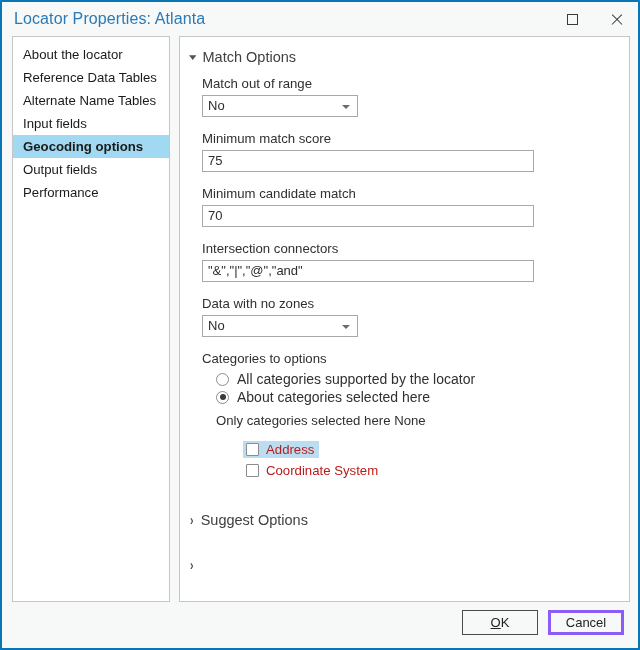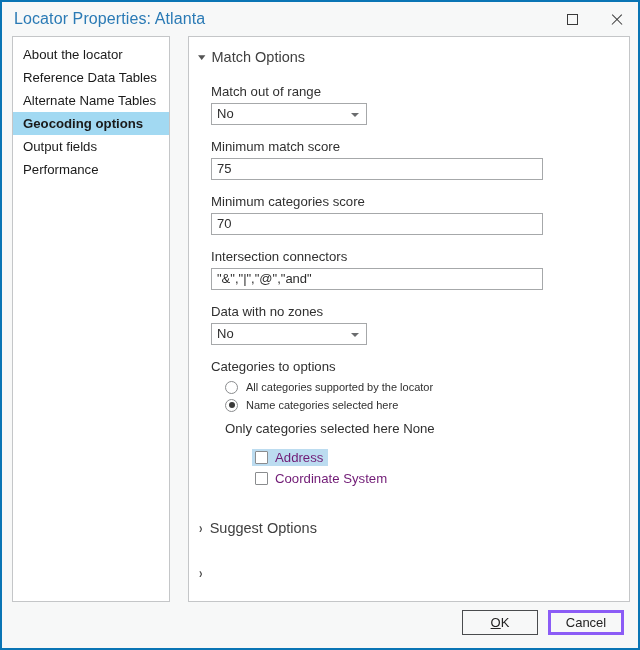--- a/index.html
+++ b/index.html
@@ -70,21 +70,21 @@
     background: #3a3a3a;
   }
   .glyph-close::before { transform: rotate(45deg); }
   .glyph-close::after  { transform: rotate(-45deg); }
 
   
   .content {
     flex: 1 1 auto;
     display: flex;
     padding: 0 8px 0 10px;
-    gap: 18px;
+    gap: 9px;
     min-height: 0;
   }
 
   
   .sidebar {
     flex: 0 0 158px;
     background: #ffffff;
     border: 1px solid #c4c6c8;
     box-sizing: border-box;
     padding-top: 6px;
@@ -125,21 +125,21 @@
   }
   .chev {
     font-size: 11px;
     color: #555;
     line-height: 1;
     display: inline-block;
   }
   .chev.down { transform: scaleX(1.35) scaleY(0.85); }
   .chev.right { transform: scaleY(1.3) scaleX(0.95); font-weight: bold; }
 
-  .fields { padding-left: 12px; padding-top: 3px; margin-top: 8px; }
+  .fields { padding-left: 12px; padding-top: 3px; }
 
   .field-label {
     font-size: 13.2px;
     color: #303030;
     margin-bottom: 4px;
     margin-top: 14px;
     white-space: nowrap;
   }
   .field-label.first { margin-top: 4px; }
 
@@ -199,21 +199,21 @@
     flex: 0 0 13px;
   }
   .radio.checked::after {
     content: "";
     position: absolute;
     left: 2.5px; top: 2.5px;
     width: 6px; height: 6px;
     border-radius: 50%;
     background: #3a3a3a;
   }
-  .radio-label { font-size: 11px; color: #303030; white-space: nowrap; }
+  .radio-label { font-size: 14px; color: #303030; white-space: nowrap; }
 
   .note-line {
     font-size: 13.2px;
     color: #303030;
     padding-left: 14px;
     margin-top: 7px;
     white-space: nowrap;
   }
 
   
@@ -256,21 +256,21 @@
   }
   .tree-sel.selected { background: #bcdcf0; }
   .cbox {
     width: 13px; height: 13px;
     border: 1px solid #8a8c8e;
     background: #fff;
     box-sizing: border-box;
     flex: 0 0 13px;
     border-radius: 1px;
   }
-  .tree-label { font-size: 13.2px; color: #701a75; white-space: nowrap; }
+  .tree-label { font-size: 13.2px; color: #b91c1c; white-space: nowrap; }
 
   .collapsed-head { margin-top: 21px; }
   .collapsed-head.first-collapsed { margin-top: 27px; }
 
   
   .footer {
     flex: 0 0 46px;
     display: flex;
     align-items: center;
     justify-content: flex-end;
@@ -310,20 +310,21 @@
       <span class="glyph-close"></span>
     </div>
   </div>
 
   <div class="content">
 
     <div class="sidebar">
       <div class="side-item">About the locator</div>
       <div class="side-item">Reference Data Tables</div>
       <div class="side-item">Alternate Name Tables</div>
+      <div class="side-item">Input fields</div>
       <div class="side-item selected">Geocoding options</div>
       <div class="side-item">Output fields</div>
       <div class="side-item">Performance</div>
     </div>
 
     <div class="pane">
 
       <div class="section-head">
         <span class="chev down">▾</span>
         <span>Match Options</span>
@@ -333,41 +334,41 @@
 
         <div class="field-label first">Match out of range</div>
         <div class="combo">
           <span>No</span>
           <span class="arrow"></span>
         </div>
 
         <div class="field-label">Minimum match score</div>
         <div class="txtbox wide">75</div>
 
-        <div class="field-label">Minimum categories score</div>
+        <div class="field-label">Minimum candidate match</div>
         <div class="txtbox wide">70</div>
 
         <div class="field-label">Intersection connectors</div>
         <div class="txtbox wide">"&amp;","|","@","and"</div>
 
         <div class="field-label">Data with no zones</div>
         <div class="combo">
           <span>No</span>
           <span class="arrow"></span>
         </div>
 
         <div class="field-label">Categories to options</div>
 
         <div class="radio-row">
           <span class="radio"></span>
           <span class="radio-label">All categories supported by the locator</span>
         </div>
         <div class="radio-row">
           <span class="radio checked"></span>
-          <span class="radio-label">Name categories selected here</span>
+          <span class="radio-label">About categories selected here</span>
         </div>
 
         <div class="note-line">Only categories selected here None</div>
 
         <div class="tree">
           <div class="tree-row">
             <span class="expander">
                 <span class="tri"></span>
               </span>
             <span class="tree-sel selected">

